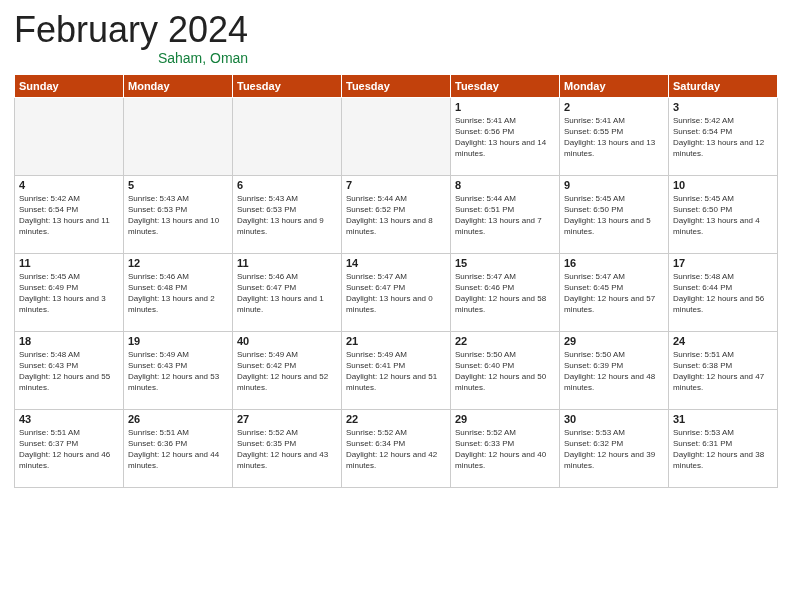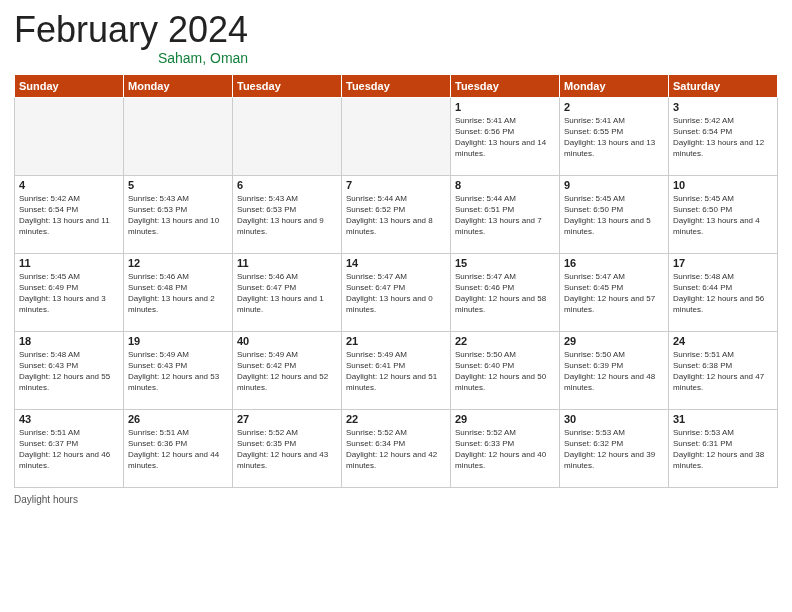--- a/index.html
+++ b/index.html
@@ -321,16 +321,13 @@
           <td>
             <div class="cell-day">31</div>
             <div class="cell-info" style="white-space: pre-line;">Sunrise: 5:53 AM
 Sunset: 6:31 PM
 Daylight: 12 hours and 38 minutes.</div>
           </td>
         </tr>
       </tbody>
   </table>
 
-  <div class="footer">
-    <span>Daylight hours</span>
-  </div>
 </div>
 
 </body></html>

